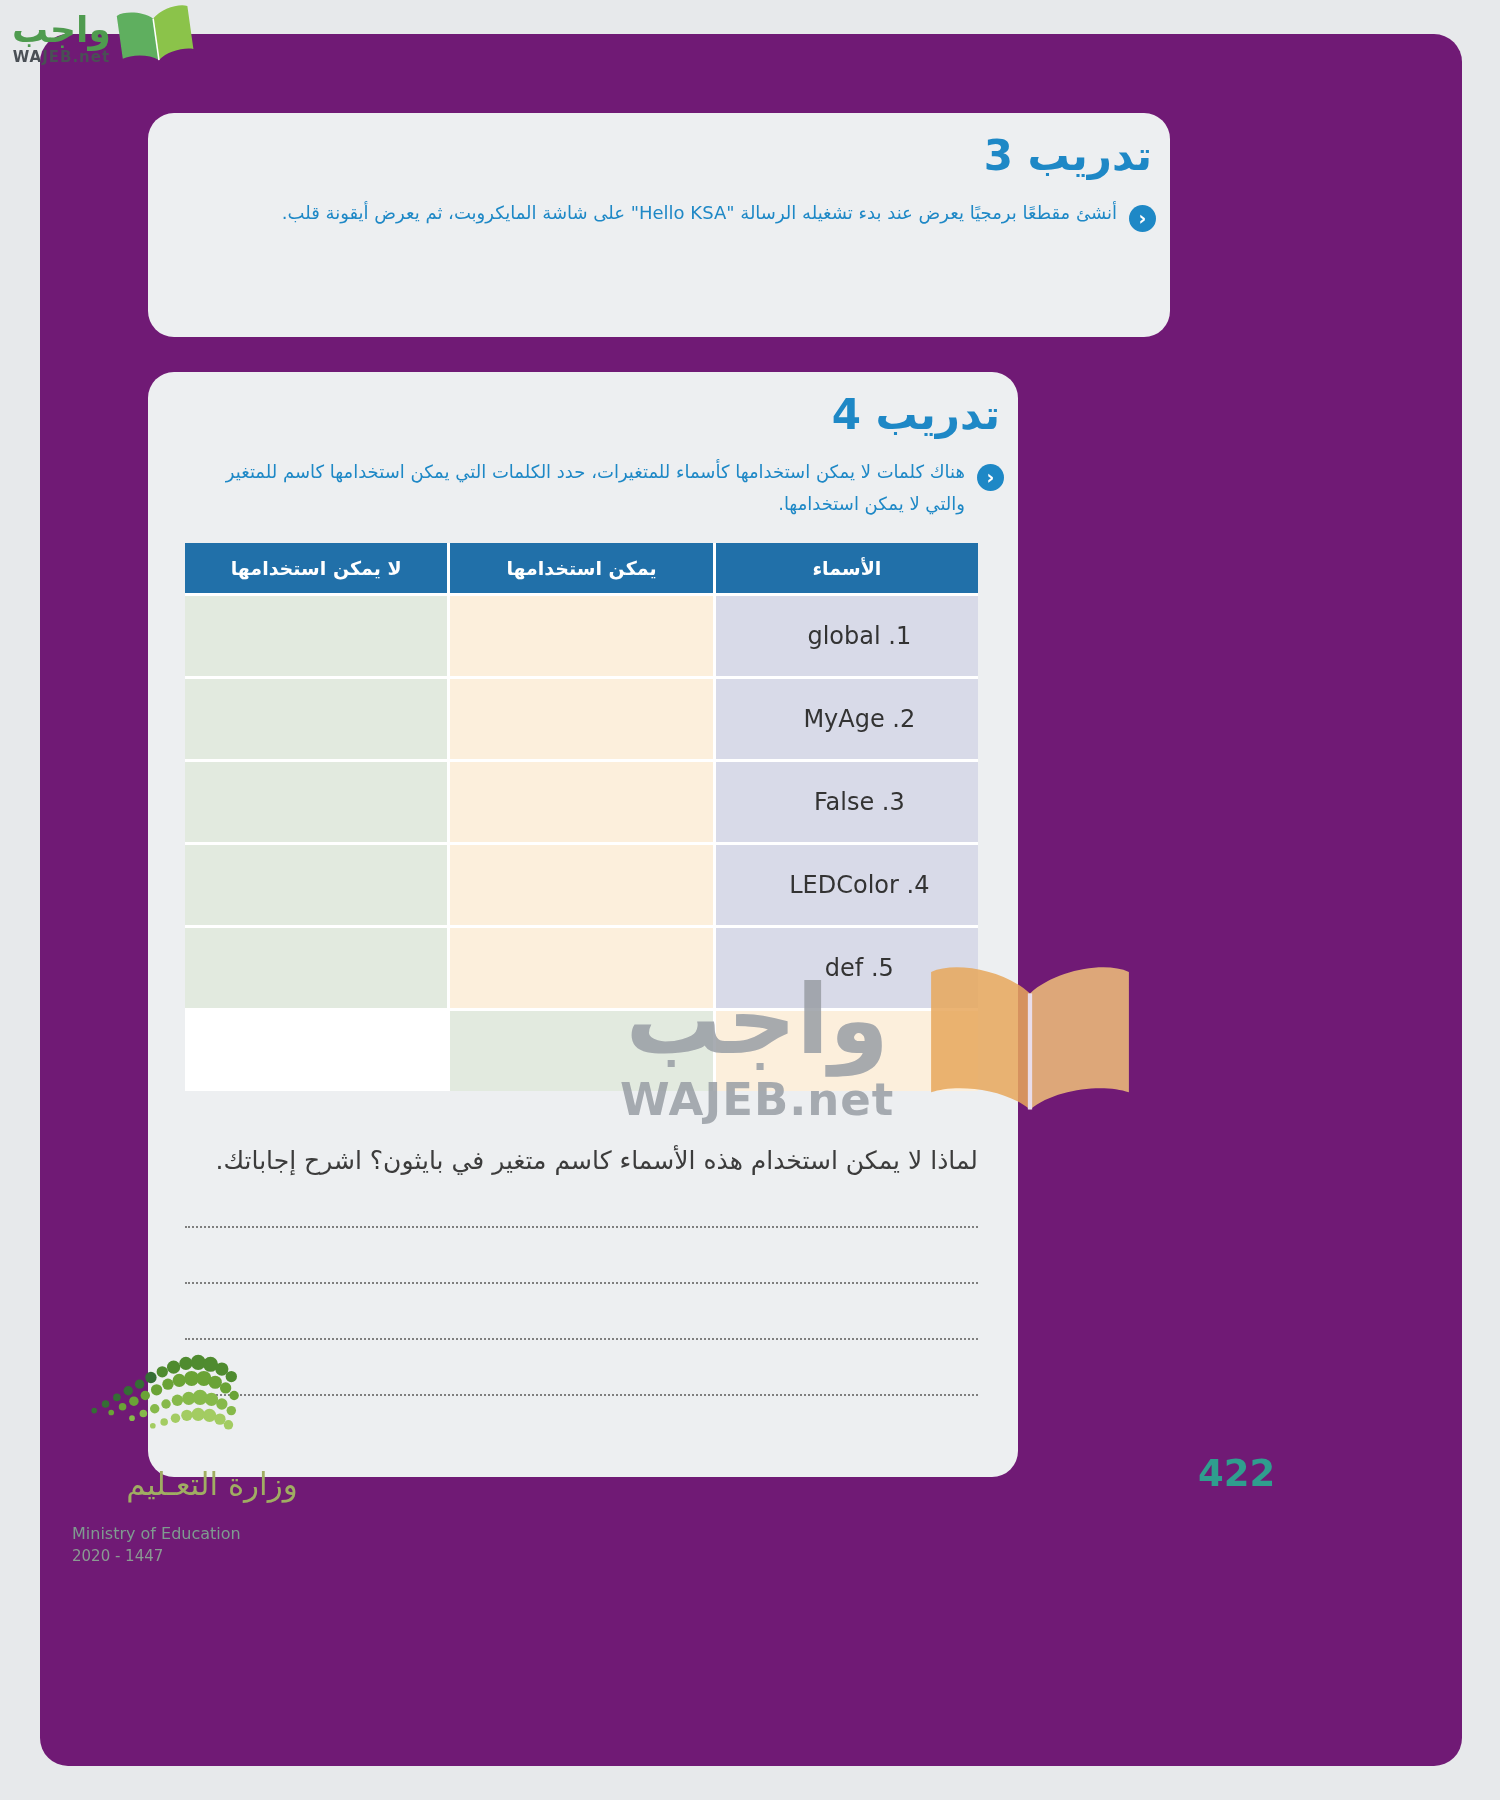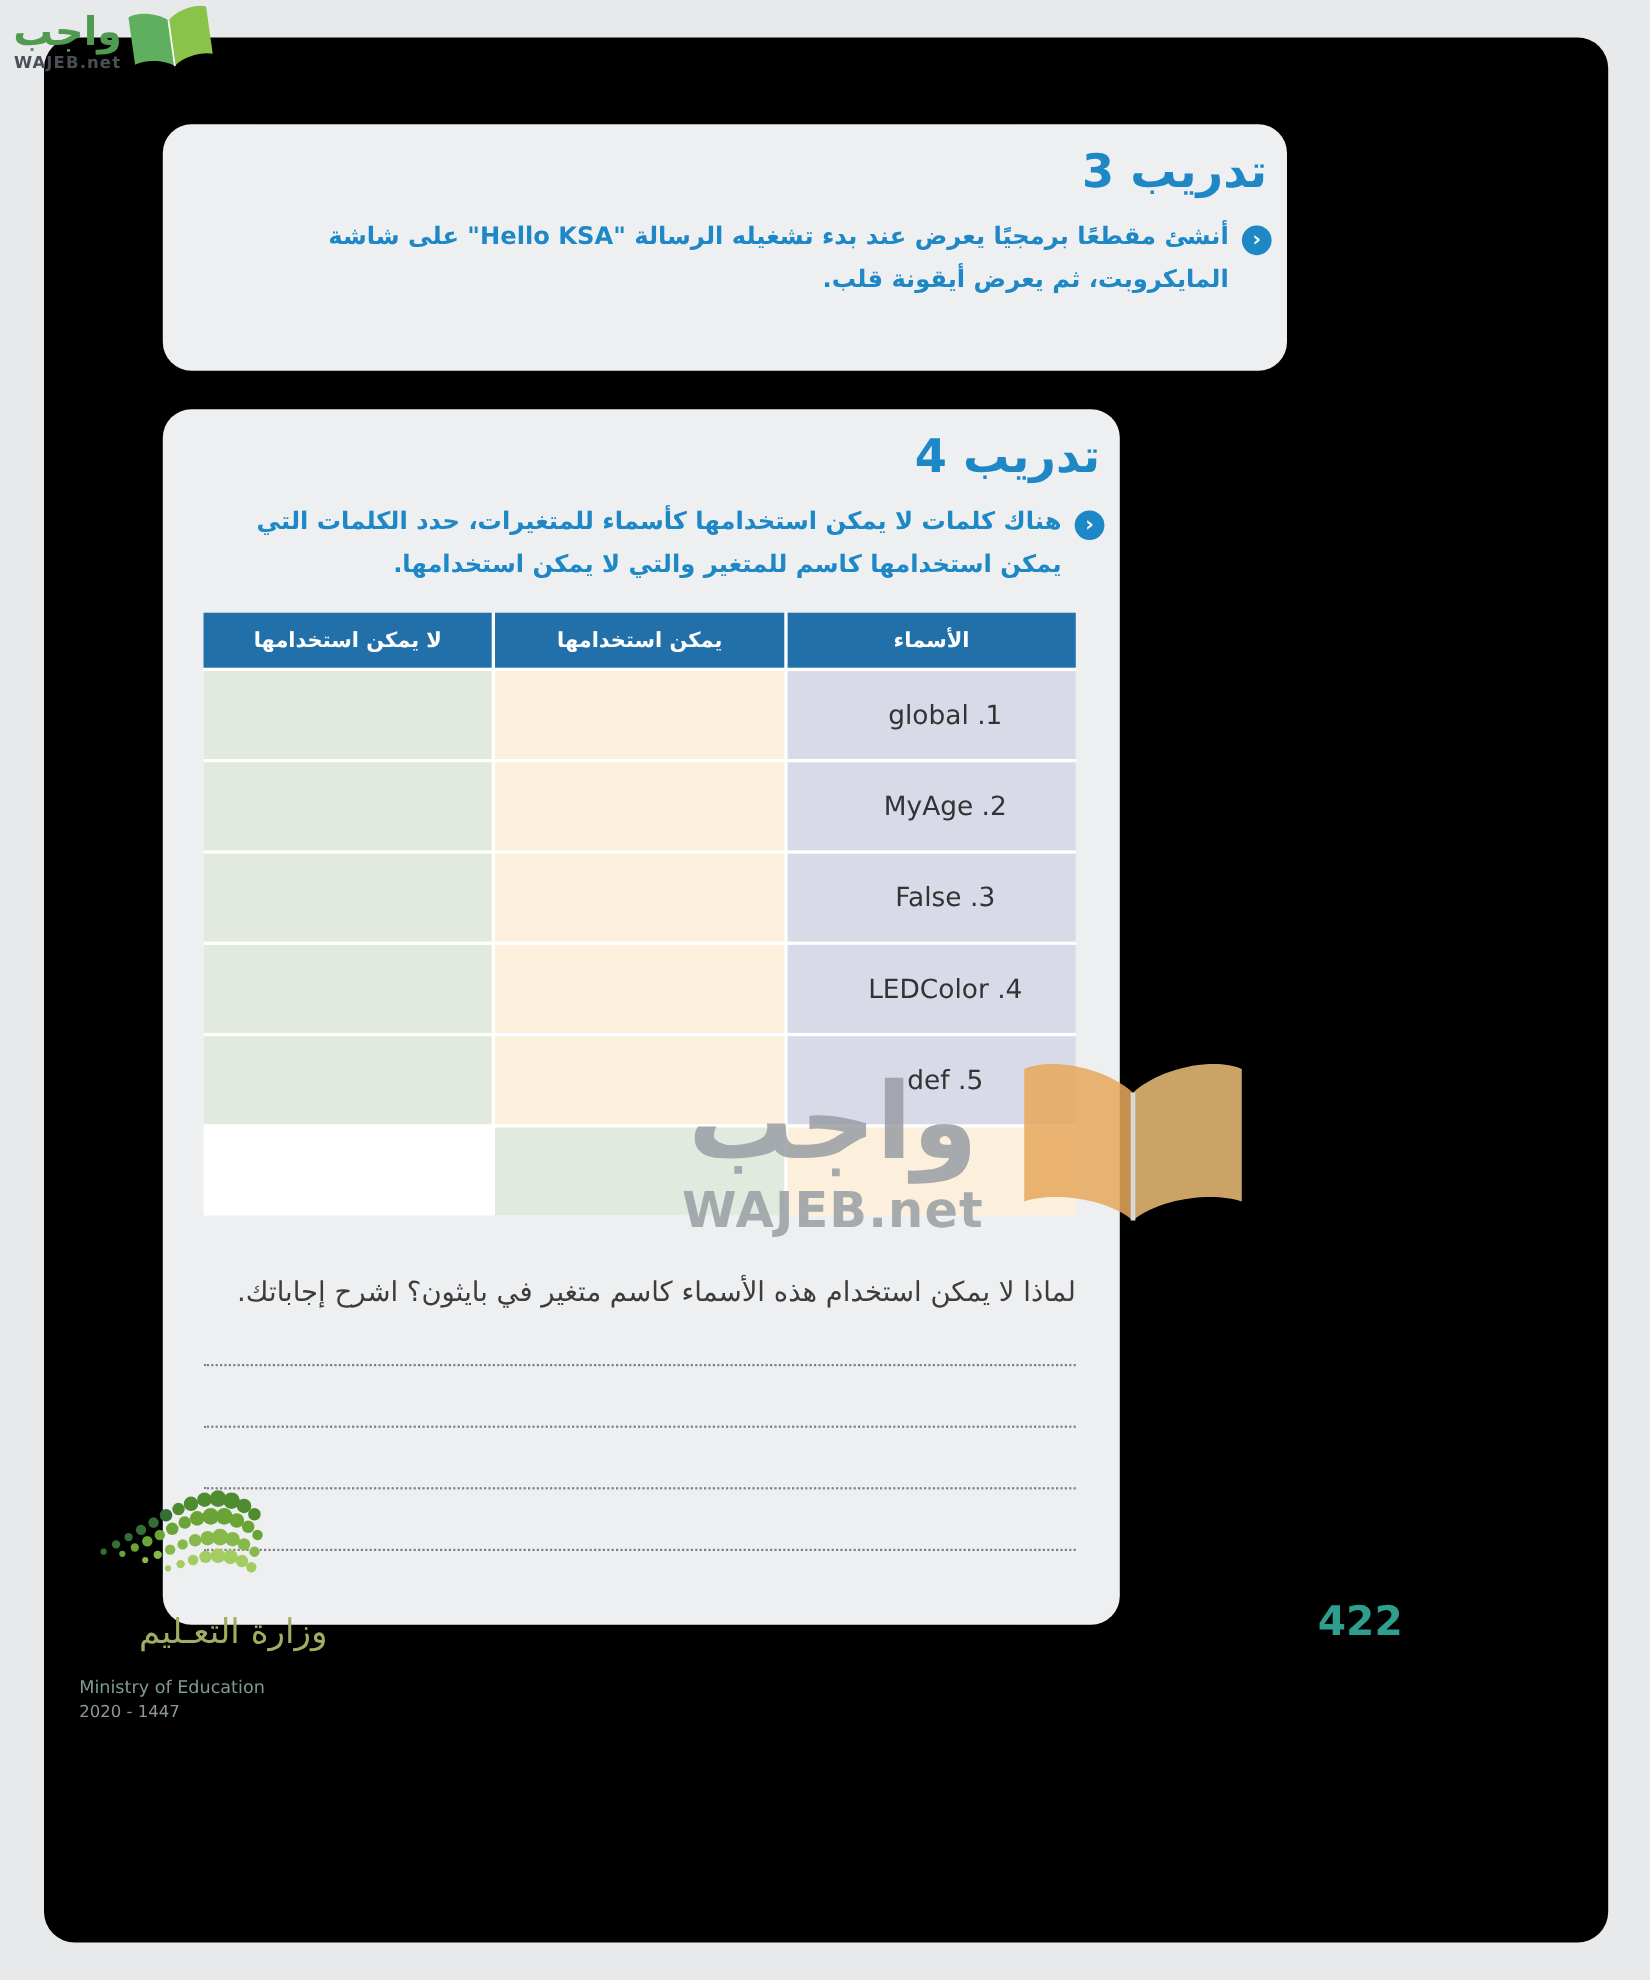--- a/index.html
+++ b/index.html
@@ -3,21 +3,21 @@
 <meta charset="utf-8">
 <style>
   html,body{margin:0;padding:0;}
   body{
     width:1500px;height:1800px;position:relative;overflow:hidden;
     background:#e7e9eb;
     font-family:"DejaVu Sans", sans-serif;
   }
   .page{
     position:absolute;left:40px;top:34px;width:1422px;height:1732px;
-    background:#000000;border-radius:28px;
+    background:#701a75;border-radius:28px;
   }
   
   .card{
     position:absolute;background:#edeff1;border-radius:26px;direction:rtl;
   }
   .card1{left:108px;top:79px;width:1022px;height:224px;}
   .card2{left:108px;top:338px;width:870px;height:1105px;}
   .card h2{
     margin:0;padding:18px 18px 0 0;
     font-size:42px;font-weight:bold;color:#1e88c6;text-align:right;line-height:1.2;
@@ -26,21 +26,21 @@
     display:flex;direction:rtl;align-items:flex-start;gap:12px;
     padding:16px 14px 0 46px;
   }
   .bullet-icon{
     flex:0 0 auto;width:27px;height:27px;border-radius:50%;
     background:#1e88c6;color:#ffffff;
     display:flex;align-items:center;justify-content:center;
     font-size:19px;font-weight:bold;margin-top:8px;line-height:1;
   }
   .bullet-row p{
-    margin:0;font-size:22px;font-weight:bold;color:#1e88c6;
+    margin:0;font-size:18px;font-weight:normal;color:#1e88c6;
     line-height:1.75;text-align:right;
   }
   
   .var-table{
     display:grid;grid-template-columns:1fr 1fr 1fr;
     grid-template-rows:50px repeat(6,80px);
     gap:3px;background:#ffffff;direction:rtl;
     margin:24px 40px 0 37px;
   }
   .th{

